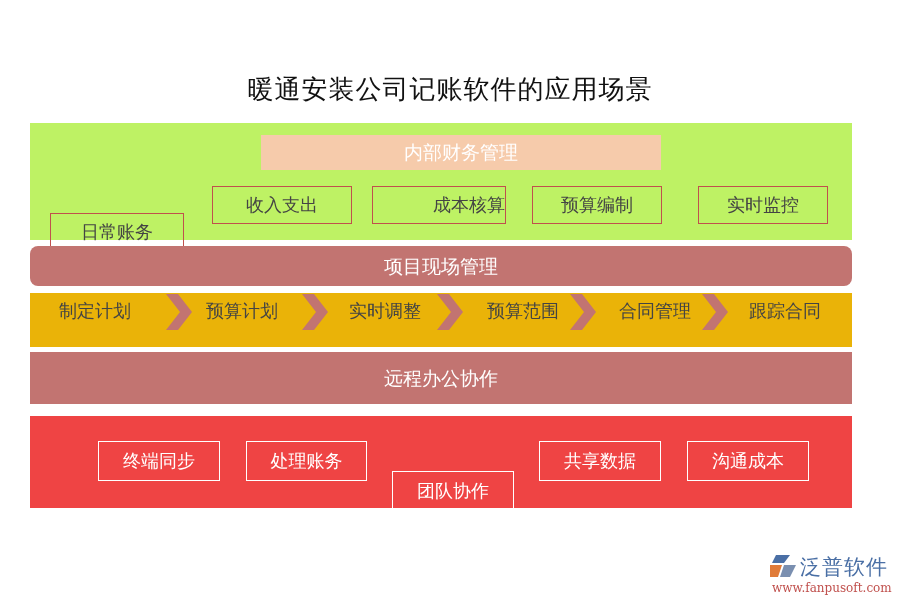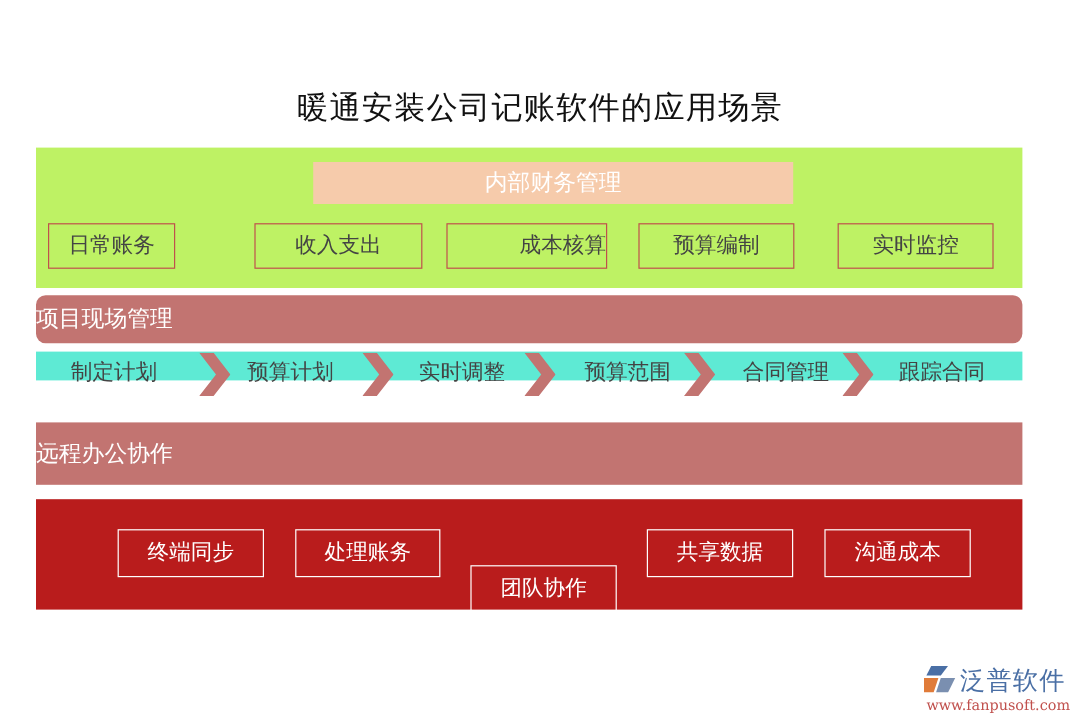--- a/index.html
+++ b/index.html
@@ -18,36 +18,36 @@
   .panel1-header {
     position: absolute; left: 231px; top: 12px; width: 400px; height: 35px;
     background: #f6cbab; color: #fff; font-size: 19px; text-align: center; line-height: 35px;
   }
   .box1 {
     position: absolute; top: 63px; height: 38px; border: 1.5px solid #c0504d;
     box-sizing: border-box; color: #444; font-size: 18px; text-align: center; line-height: 36px;
   }
   .band {
     position: absolute; left: 30px; width: 822px; background: #c27471; color: #fff;
-    font-size: 19px; text-align: left;
+    font-size: 19px; text-align: center;
   }
   .band2 { top: 246px; height: 40px; line-height: 40px; border-radius: 8px; }
   .band3 { top: 352px; height: 52px; line-height: 52px; }
   .steps {
-    position: absolute; left: 30px; top: 293px; width: 822px; height: 24px; background: #5eead4;
+    position: absolute; left: 30px; top: 293px; width: 822px; height: 54px; background: #eab308;
   }
   .step {
     position: absolute; top: 0; height: 38px; line-height: 36px; font-size: 18px; color: #444;
     text-align: center;
   }
   .chev {
     position: absolute; top: 1px; width: 26px; height: 36px;
   }
   .panel3 {
-    position: absolute; left: 30px; top: 416px; width: 822px; height: 92px; background: #b91c1c;
+    position: absolute; left: 30px; top: 416px; width: 822px; height: 92px; background: #ef4444;
   }
   .box3 {
     position: absolute; top: 25px; height: 40px; border: 1.5px solid #fff; box-sizing: border-box;
     color: #fff; font-size: 18px; text-align: center; line-height: 38px;
   }
   .logo {
     position: absolute; left: 770px; top: 553px; width: 125px; height: 45px;
   }
   .logo-icon { position: absolute; left: 0; top: 2px; width: 28px; height: 22px; }
   .logo-name {
@@ -59,21 +59,21 @@
     font-size: 12px; color: #c0504d;
   }
 </style>
 </head>
 <body>
 
 <div class="title">暖通安装公司记账软件的应用场景</div>
 
 <div class="panel1">
   <div class="panel1-header">内部财务管理</div>
-  <div class="box1" style="left:10px;width:106px;">日常账务</div>
+  <div class="box1" style="left:20px;width:134px;margin-top:27px;">日常账务</div>
   <div class="box1" style="left:182px;width:140px;">收入支出</div>
   <div class="box1" style="left:342px;width:134px;text-align:right;">成本核算</div>
   <div class="box1" style="left:502px;width:130px;">预算编制</div>
   <div class="box1" style="left:668px;width:130px;">实时监控</div>
 </div>
 
 <div class="band band2">项目现场管理</div>
 <div class="steps">
   <div class="step" style="left:10px;width:110px;">制定计划</div>
   <svg class="chev" style="left:136px;" viewBox="0 0 26 36">

